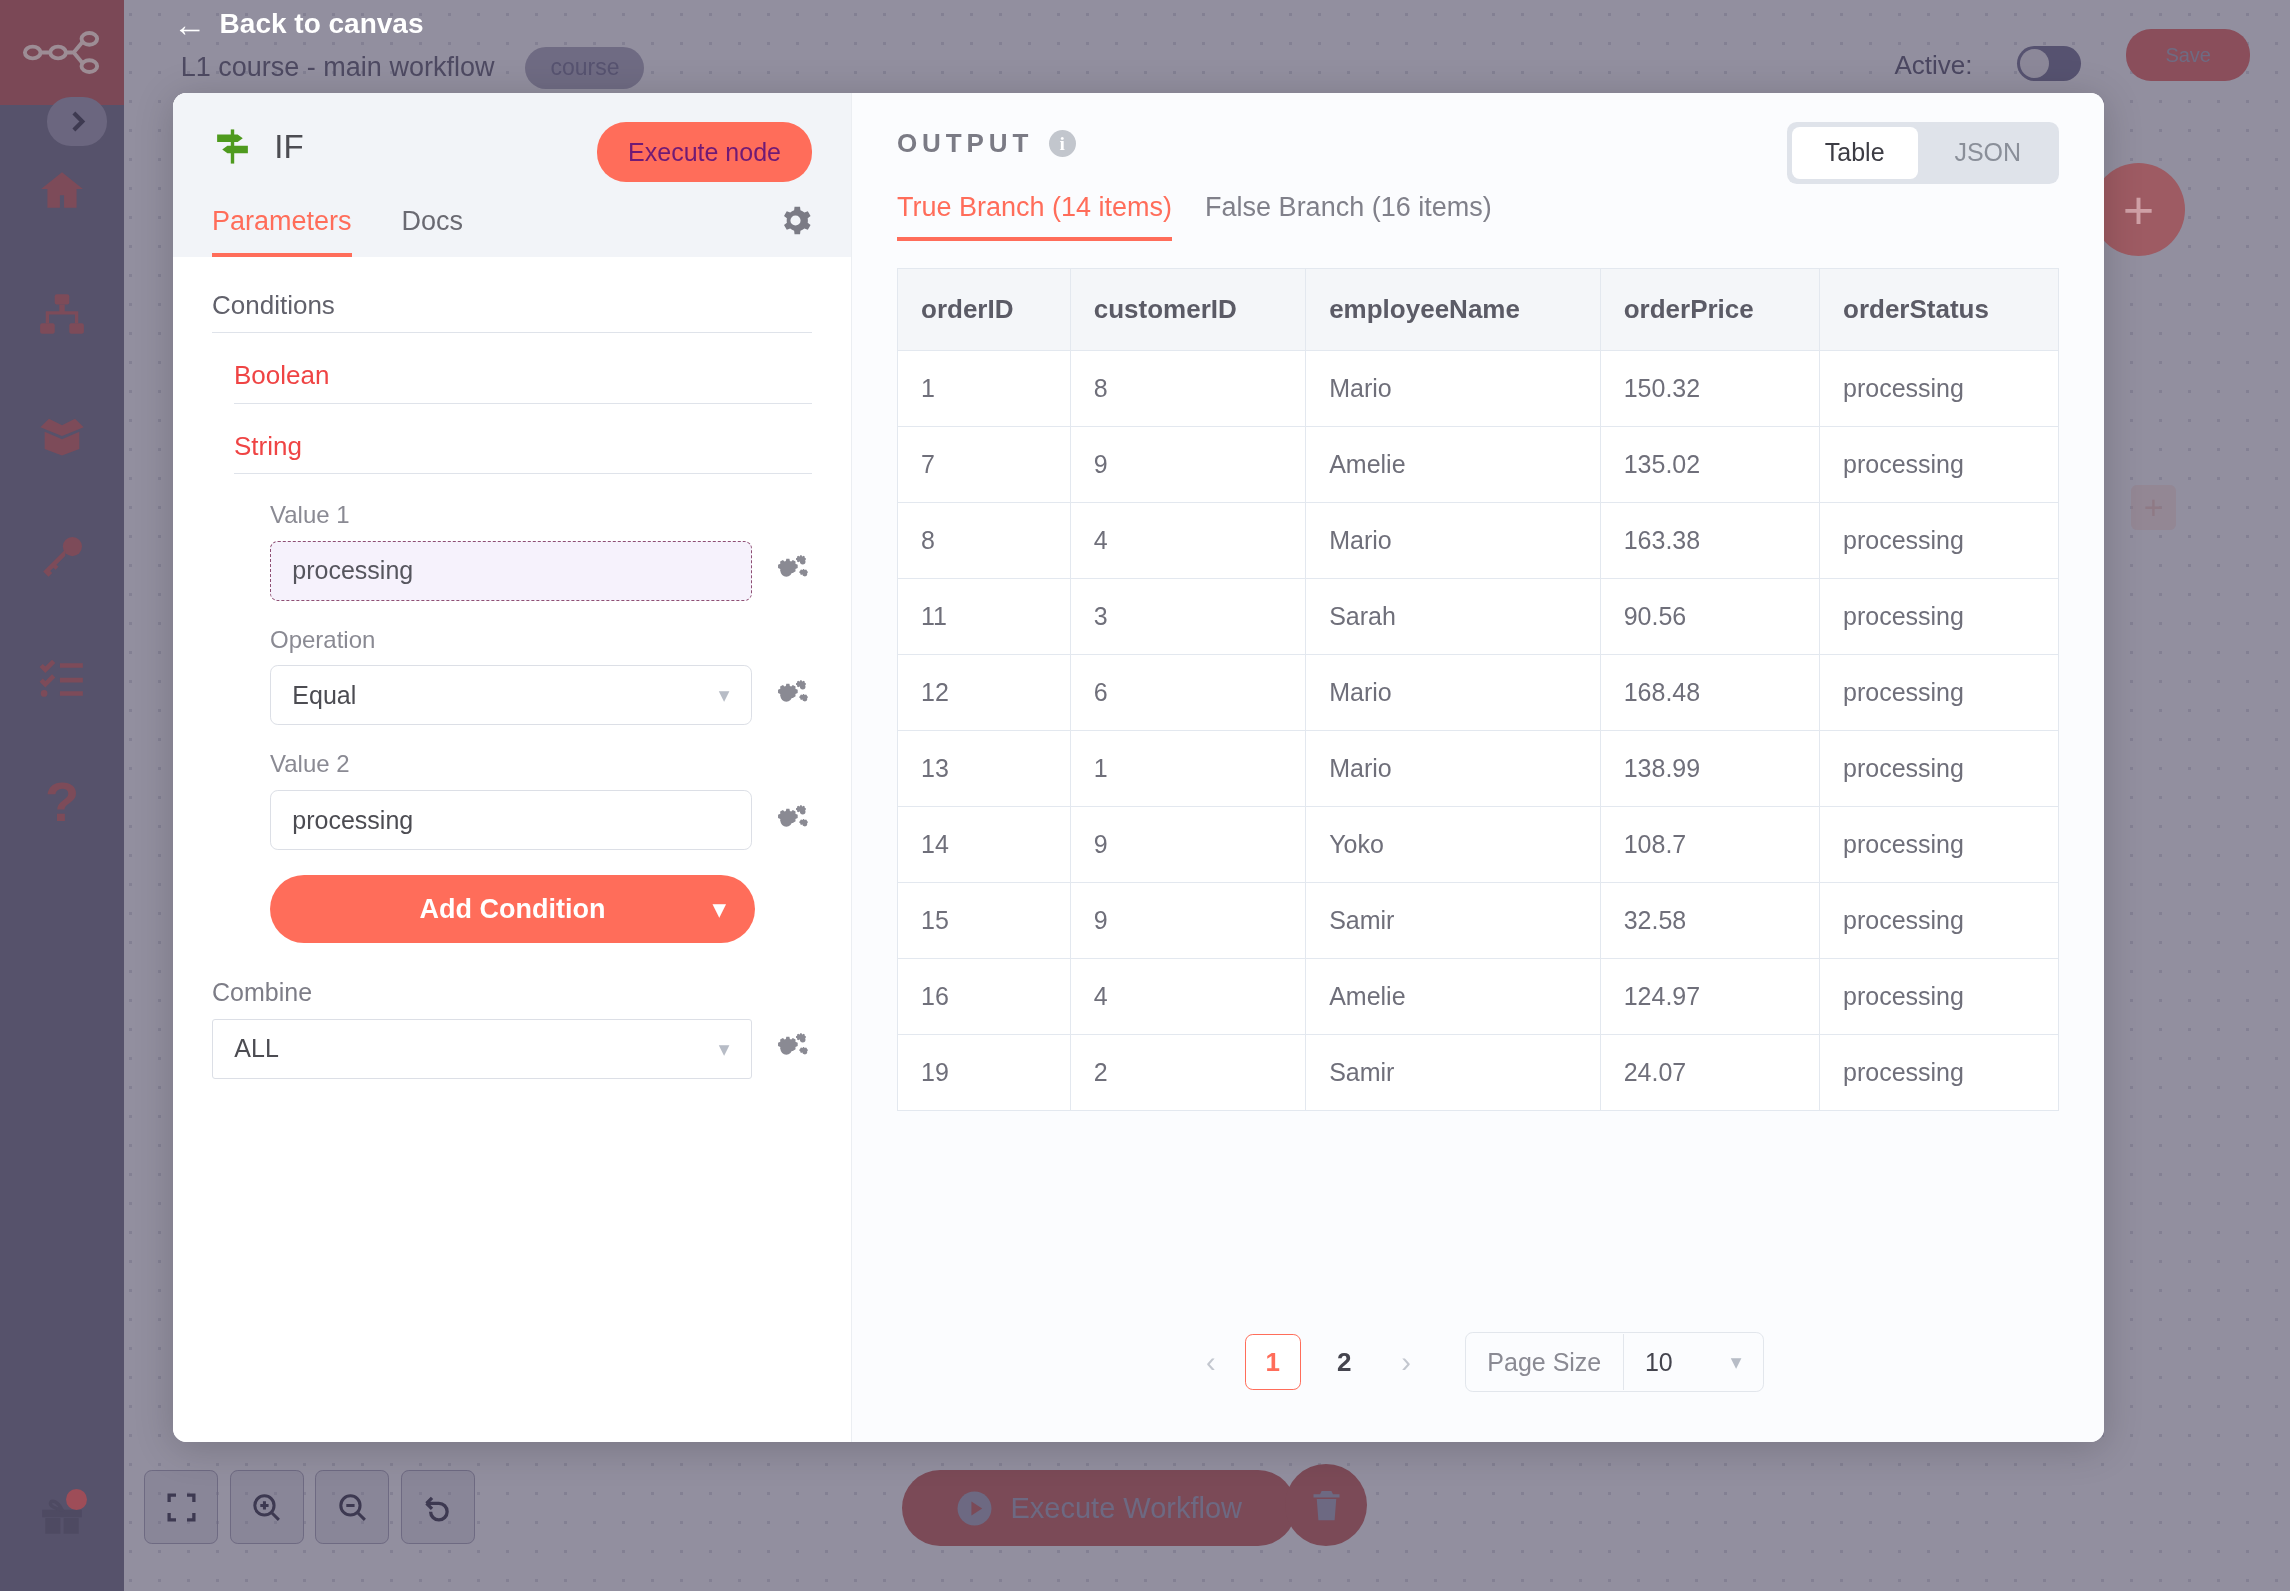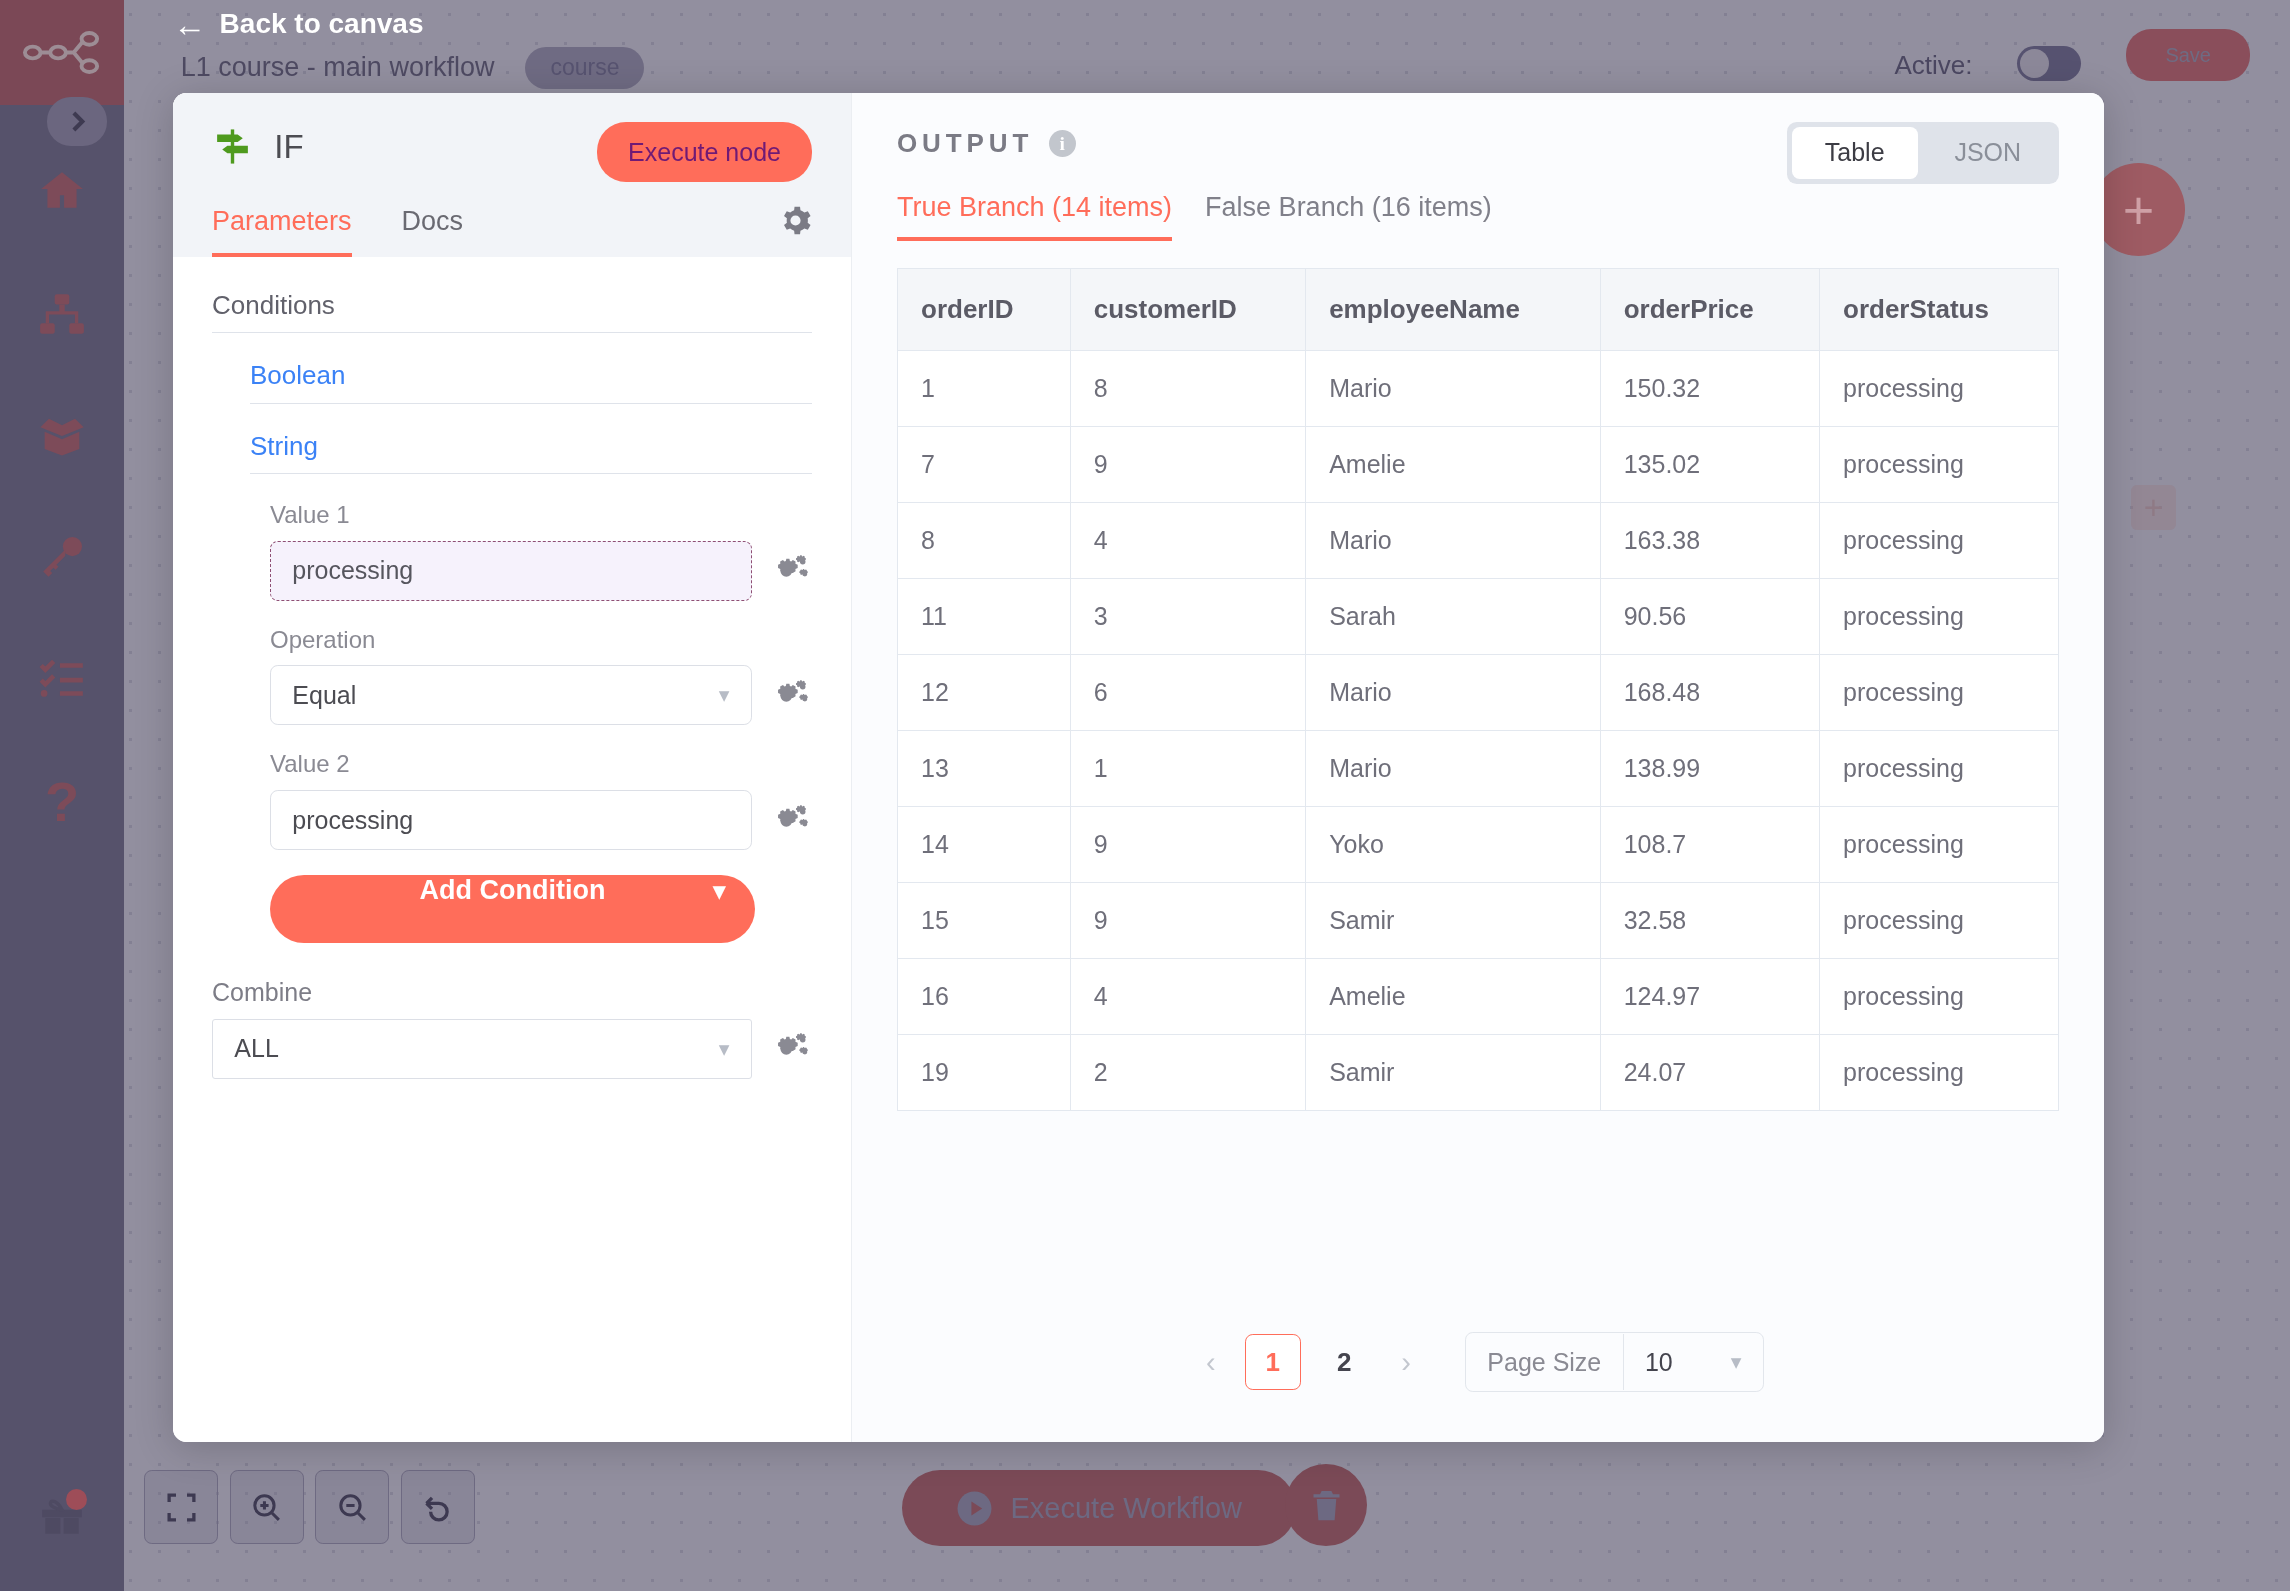--- a/index.html
+++ b/index.html
@@ -196,22 +196,22 @@
   }
 
   .params-body { padding: 33px 39px 39px 39px; overflow: hidden; }
   .section-title {
     font-size: 26px; color: #61616b;
     padding-bottom: 11.6px;
     border-bottom: 1.9px solid #dfe3ea;
     margin-bottom: 27px;
   }
   .sub-title {
-    font-size: 26px; color: #3b82f6;
-    padding-bottom: 11.6px; margin-left: 38px;
+    font-size: 26px; color: #ef4444;
+    padding-bottom: 11.6px; margin-left: 22px;
     border-bottom: 1.9px solid #dfe3ea;
     margin-bottom: 27px;
   }
   .field { margin-left: 58px; margin-bottom: 25px; }
   .field-label { font-size: 24px; color: #8a8a93; margin-bottom: 11.6px; }
   .field-row { display: flex; align-items: center; gap: 21.3px; }
   .input {
     width: 485px; height: 60px;
     border: 1.9px solid #dcdfe6; border-radius: 7.8px;
     background: #ffffff;
@@ -225,21 +225,21 @@
     color: #56565e;
   }
   .input.select { justify-content: space-between; }
   .chev { color: #b7bcc6; font-size: 21.3px; }
   .cogs { color: #8a8a93; flex: none; }
 
   .add-cond-btn {
     margin-left: 58px; width: 485px; height: 68px;
     background: #ff6d5a; color: #ffffff;
     border: none; border-radius: 35px;
-    display: flex; justify-content: center;
+    display: flex; align-items: center; justify-content: center;
     font-size: 27px; font-weight: 700; position: relative;
     font-family: "Liberation Sans", sans-serif;
     margin-bottom: 35px;
   }
   .add-cond-btn .chev2 {
     position: absolute; right: 29px; color: #ffffff; font-weight: 400;
   }
   .combine-block { margin-left: 0; }
   .combine-label { font-size: 25px; color: #7d7d87; margin-bottom: 11.6px; }
   .combine-row { display: flex; align-items: center; gap: 21.3px; }

